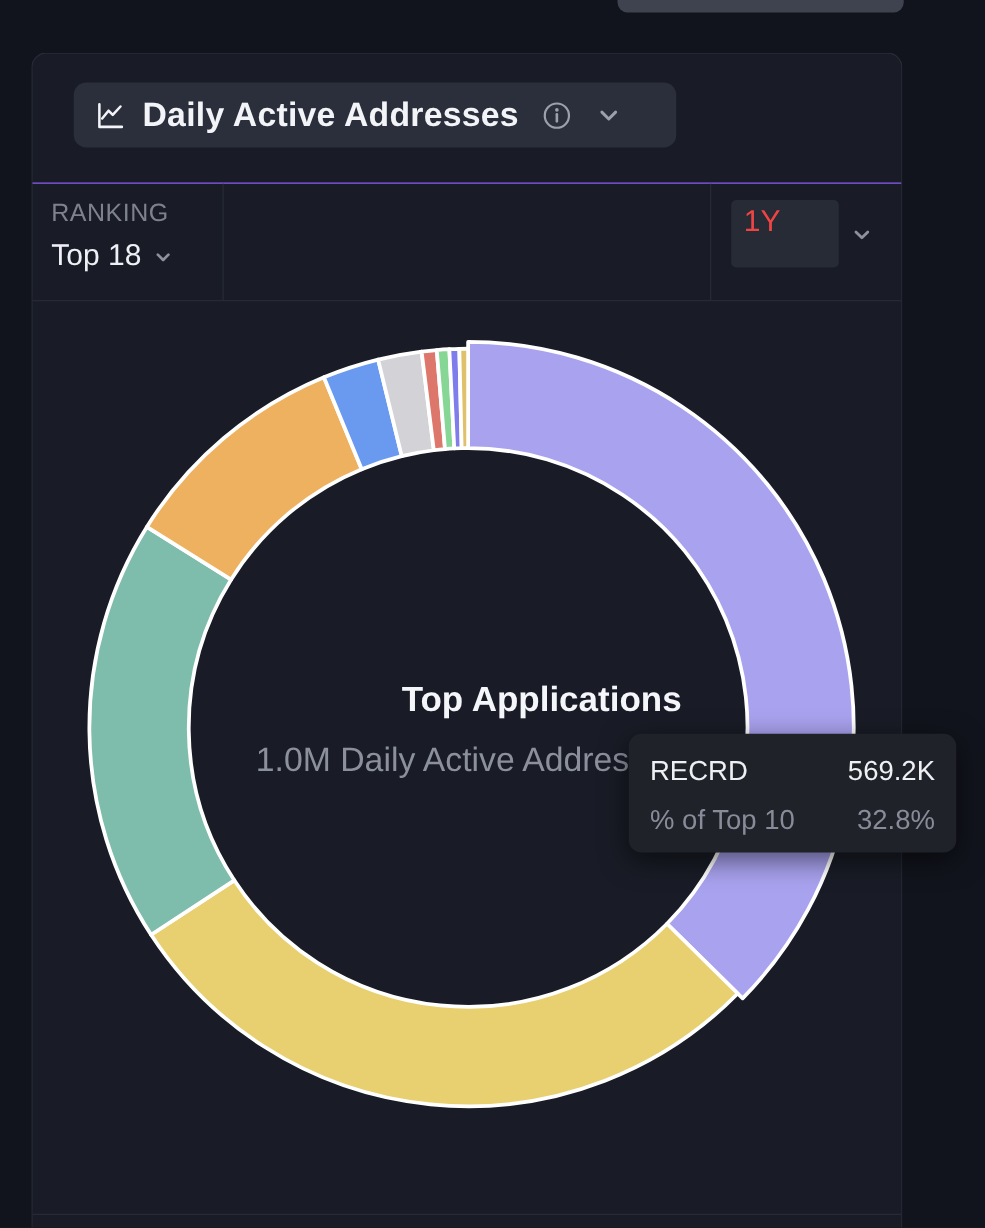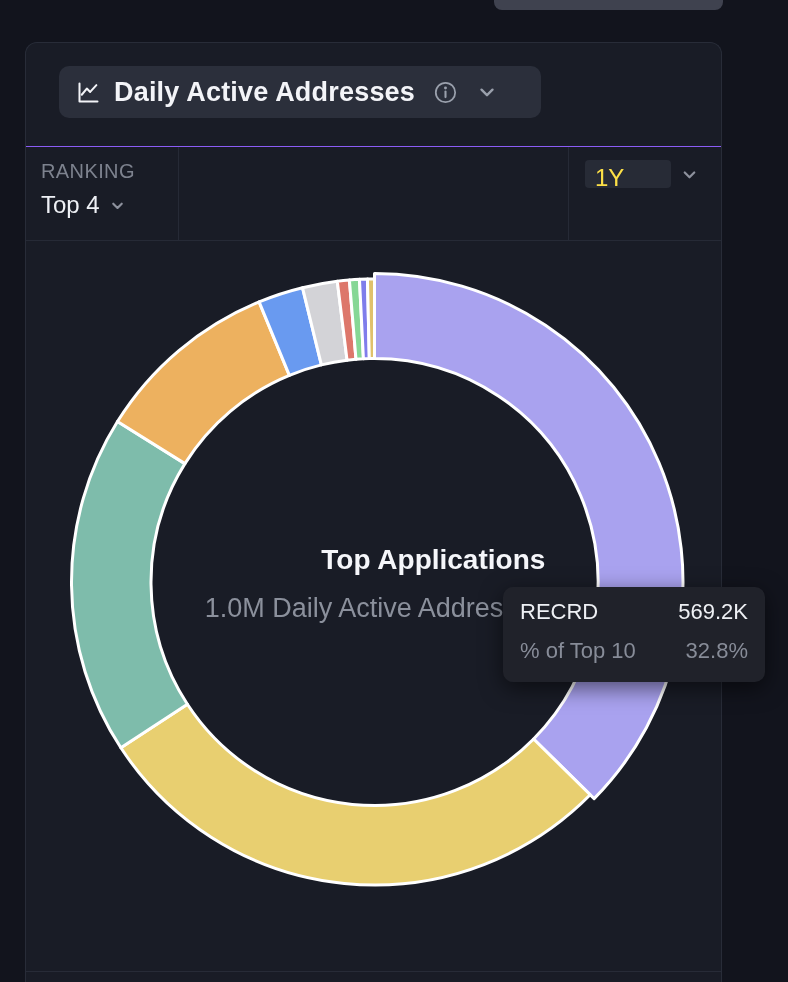--- a/index.html
+++ b/index.html
@@ -44,41 +44,41 @@
   }
   .cell{box-sizing:border-box;}
   .cell-ranking{width:153px;border-right:1px solid #262a36;padding:13px 0 0 15px;}
   .cell-middle{flex:1;border-right:1px solid #262a36;}
   .cell-period{width:152px;padding:13px 0 0 16px;}
   .ctrl-label{font-size:20px;letter-spacing:.4px;margin-bottom:8px;}
   .ctrl-label.muted{color:#7d828e;}
   .ctrl-label.bright{color:#e9ebf1;}
   .ctrl-value{display:flex;align-items:center;gap:9px;color:#eef0f5;font-size:24px;cursor:pointer;}
   .period-box{
-    display:inline-block;width:86px;height:28px;line-height:36px;
+    display:inline-block;width:86px;height:54px;line-height:36px;
     background:#272b36;border-radius:4px;padding-left:10px;box-sizing:border-box;
-    color:#fde047;font-size:24px;
+    color:#ef4444;font-size:24px;
   }
   
   .chart-area{position:relative;}
   .donut-svg{position:absolute;left:0;top:0;pointer-events:none;}
   .donut-svg path{pointer-events:auto;}
   .center-label{
     position:absolute;left:375px;top:543px;transform:translateX(-50%);
     text-align:right;white-space:nowrap;pointer-events:none;
   }
   .center-title{color:#f5f6fa;font-size:28px;font-weight:700;line-height:34px;}
   .center-sub{color:#8b909c;font-size:27px;line-height:32px;margin-top:15px;}
   
   .tooltip{
     position:absolute;left:503px;top:587px;width:262px;height:95px;
     background:#20222a;border-radius:10px;
     box-shadow:0 6px 22px rgba(0,0,0,.55);
-    padding:17px 17px 18px 17px;box-sizing:border-box;
-    display:flex;flex-direction:column;gap:13px;justify-content:flex-end;
+    padding:17px 17px 0 17px;box-sizing:border-box;
+    display:flex;flex-direction:column;gap:13px;
   }
   .tt-row{display:flex;justify-content:space-between;align-items:center;font-size:22px;}
   .tt-row.primary{color:#eef0f4;font-weight:500;}
   .tt-row.secondary{color:#878c98;font-weight:400;gap:26px;}
   
   .bottom-divider{position:absolute;left:0;right:0;top:928px;border-top:1px solid #272b37;}
   svg{display:block;}
 </style>
 </head>
 <body>
@@ -108,21 +108,21 @@
           <path d="M6 9.5 L12 15.5 L18 9.5"></path>
         </svg>
       </span>
     </div>
   </div>
 
   <div class="controls-row">
     <div class="cell cell-ranking">
       <div class="ctrl-label muted">RANKING</div>
       <div class="ctrl-value">
-        <span>Top 4</span>
+        <span>Top 18</span>
         <span class="icon">
           <svg width="17" height="17" viewBox="0 0 24 24" fill="none" stroke="#8d919d" stroke-width="3" stroke-linecap="round" stroke-linejoin="round">
             <path d="M6 9.5 L12 15.5 L18 9.5"></path>
           </svg>
         </span>
       </div>
     </div>
     <div class="cell cell-middle"></div>
     <div class="cell cell-period">
       <div class="ctrl-value">

